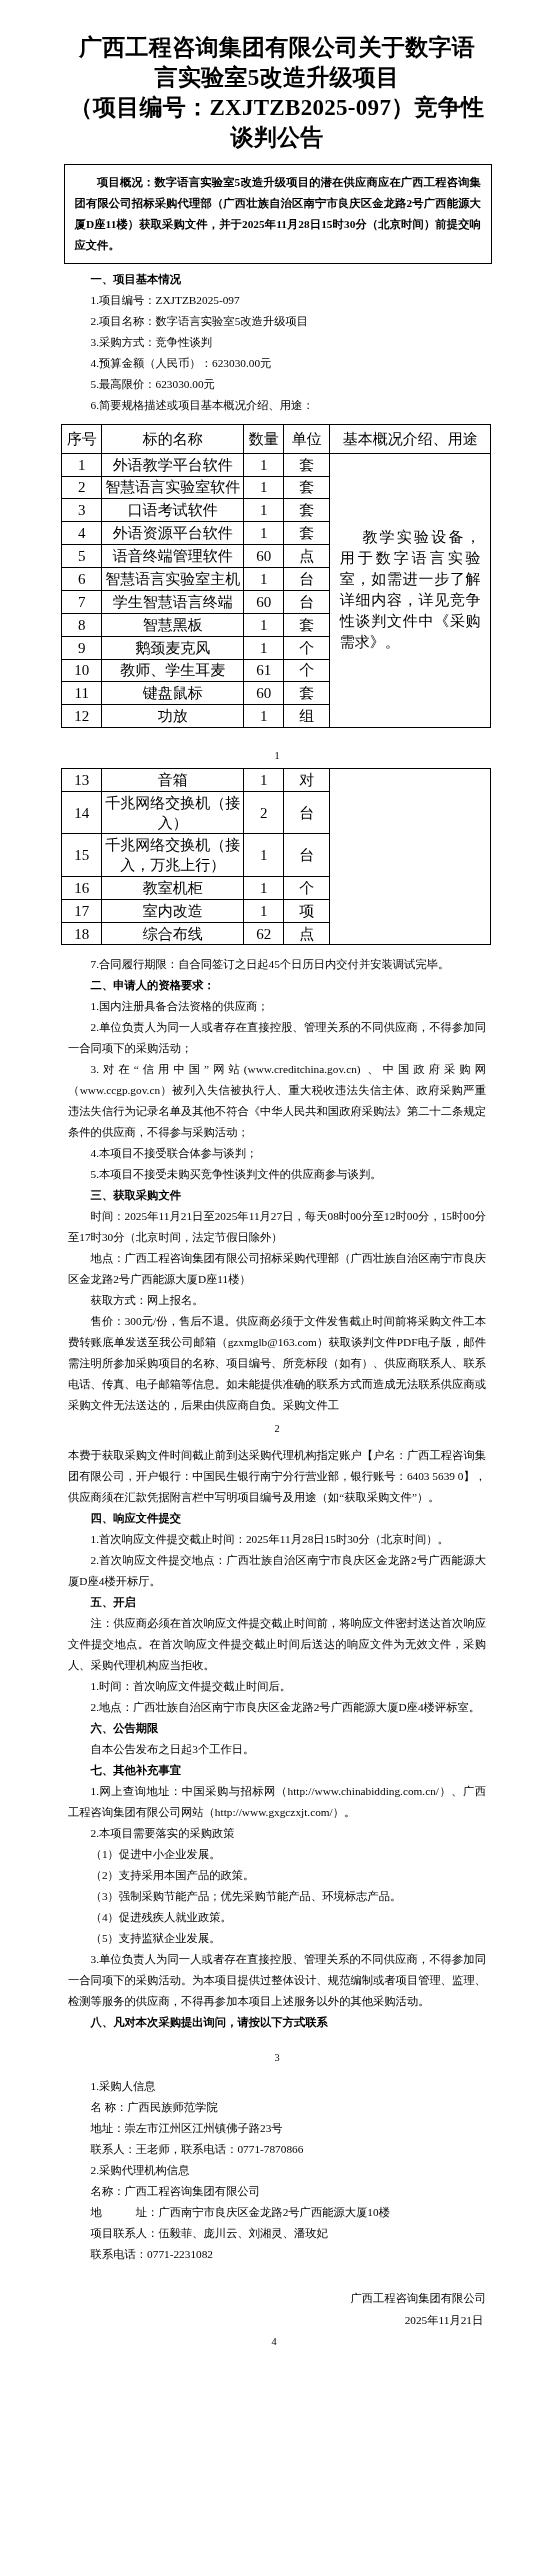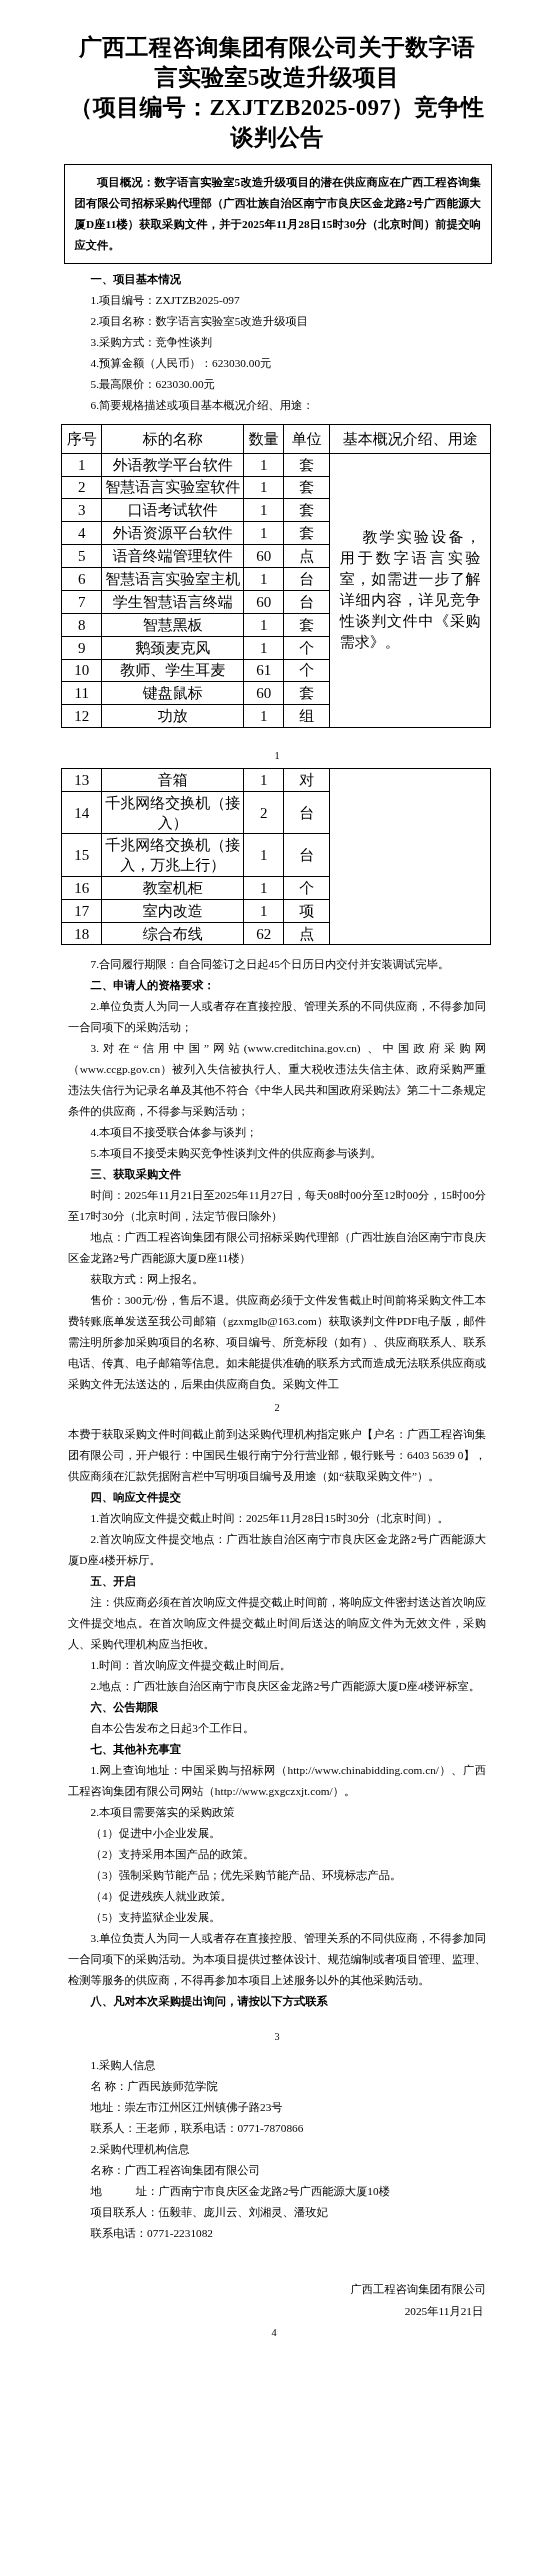--- a/index.html
+++ b/index.html
@@ -36,21 +36,21 @@
     line-height:21px;vertical-align:middle;
   }
   .page-num{
     text-align:center;font-size:10.3px;line-height:21px;margin:0;
   }
   .page-num.pn1{margin-top:16.4px;margin-bottom:2.7px}
   .page-num.pn2{margin-top:2.7px;margin-bottom:1.4px}
   .page-num.pn3{margin-top:13.7px;margin-bottom:8.2px}
   .page-num.pn4{position:absolute;left:0;top:3688;width:548px;margin:0}
   .after-table{margin-top:8.2px}
-  .signature{margin-top:34px;text-align:right}
+  .signature{margin-top:22px;text-align:right}
   .signature .line{margin:0;font-size:11.3px;line-height:22px;text-align:right}
   .signature .line.date{padding-right:2.7px}
 </style>
 </head>
 <body>
 
 <div class="doc">
 
   <h1 class="title">
     <span>广西工程咨询集团有限公司关于数字语言实验室5改造升级项目</span><br>
@@ -210,20 +210,21 @@
           <td>综合布线</td>
           <td>62</td>
           <td>点</td>
         </tr>
       </tbody>
   </table>
 
   <div class="blocks after-table">
       <p class="blk para">7.合同履行期限：自合同签订之日起45个日历日内交付并安装调试完毕。</p>
       <p class="blk heading">二、申请人的资格要求：</p>
+      <p class="blk para">1.国内注册具备合法资格的供应商；</p>
       <p class="blk para">2.单位负责人为同一人或者存在直接控股、管理关系的不同供应商，不得参加同一合同项下的采购活动；</p>
       <p class="blk para">3.对在“信用中国”网站(www.creditchina.gov.cn) 、中国政府采购网（www.ccgp.gov.cn）被列入失信被执行人、重大税收违法失信主体、政府采购严重违法失信行为记录名单及其他不符合《中华人民共和国政府采购法》第二十二条规定条件的供应商，不得参与采购活动；</p>
       <p class="blk para">4.本项目不接受联合体参与谈判；</p>
       <p class="blk para">5.本项目不接受未购买竞争性谈判文件的供应商参与谈判。</p>
       <p class="blk heading">三、获取采购文件</p>
       <p class="blk para">时间：2025年11月21日至2025年11月27日，每天08时00分至12时00分，15时00分至17时30分（北京时间，法定节假日除外）</p>
       <p class="blk para">地点：广西工程咨询集团有限公司招标采购代理部（广西壮族自治区南宁市良庆区金龙路2号广西能源大厦D座11楼）</p>
       <p class="blk para">获取方式：网上报名。</p>
       <p class="blk para">售价：300元/份，售后不退。供应商必须于文件发售截止时间前将采购文件工本费转账底单发送至我公司邮箱（gzxmglb@163.com）获取谈判文件PDF电子版，邮件需注明所参加采购项目的名称、项目编号、所竞标段（如有）、供应商联系人、联系电话、传真、电子邮箱等信息。如未能提供准确的联系方式而造成无法联系供应商或采购文件无法送达的，后果由供应商自负。采购文件工</p>
     </div>

